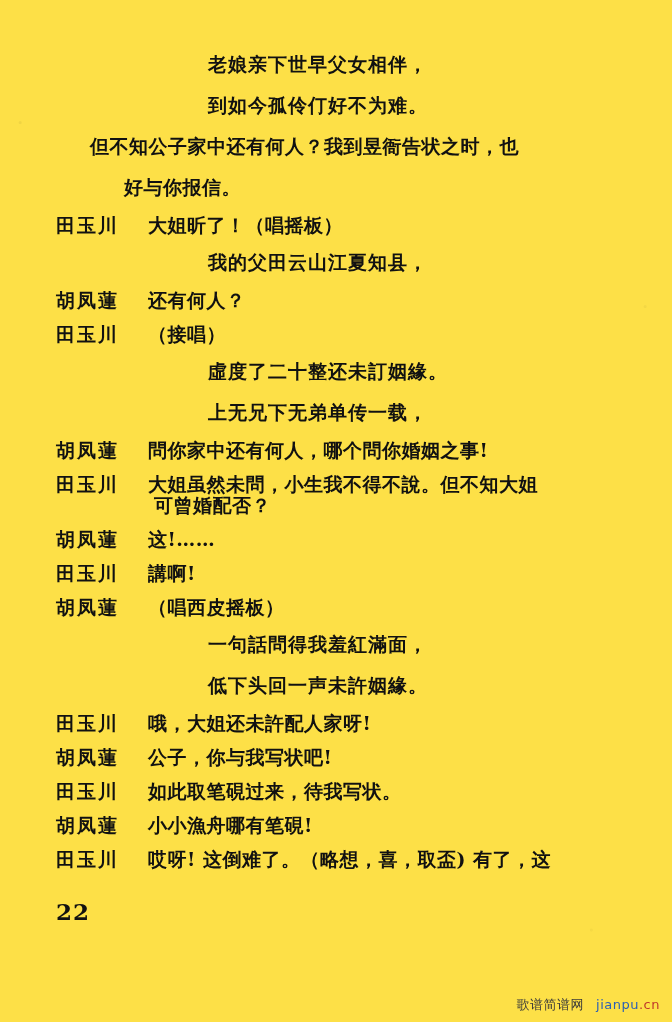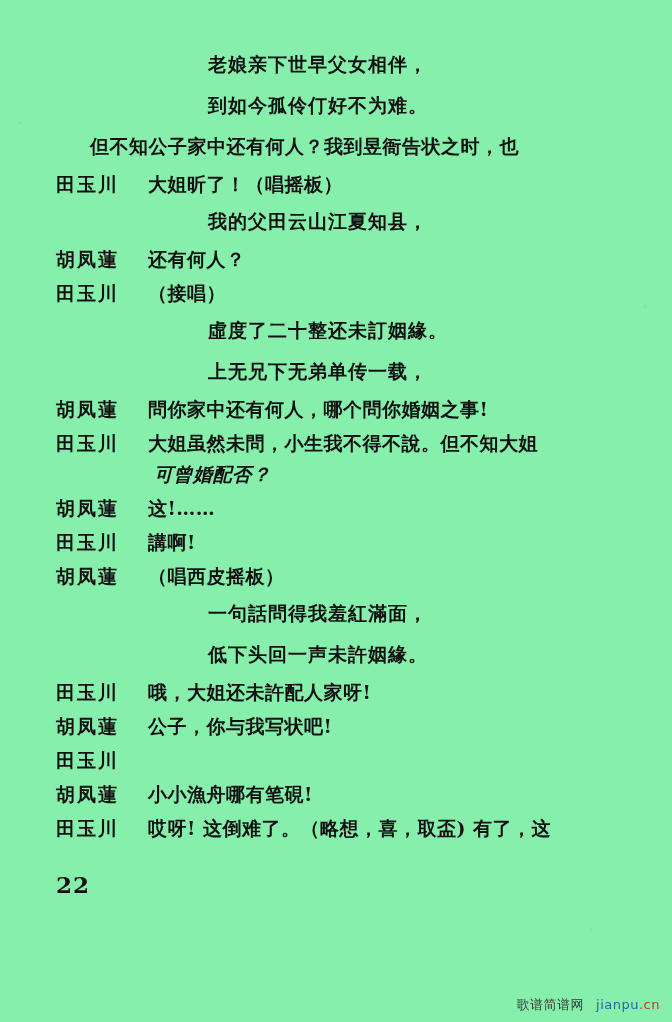--- a/index.html
+++ b/index.html
@@ -11,21 +11,21 @@
     width: 672px;
     height: 1022px;
     position: relative;
     font-family: "DejaVu Sans", "Liberation Sans", sans-serif;
     color: #111111;
     overflow: hidden;
   }
   .page {
     position: absolute;
     inset: 0;
-    background: #86efac;
+    background: #fde047;
   }
   
   .page::before {
     content: "";
     position: absolute;
     inset: 0;
     pointer-events: none;
     background:
       radial-gradient(circle at 3% 12%, rgba(0,0,0,0.05) 0 1px, transparent 2px),
       radial-gradient(circle at 96% 30%, rgba(0,0,0,0.04) 0 1px, transparent 2px),
@@ -80,27 +80,26 @@
     padding-left: 34px;
   }
   .para .cont {
     display: block;
     padding-left: 34px;
     margin-top: 15px;
   }
   .speech .cont {
     display: block;
     padding-left: 6px;
-    margin-top: 12px;
-    font-style: italic;
+    margin-top: 2px;
   }
   .page-number {
     position: absolute;
     left: 56px;
-    top: 871px;
+    top: 898px;
     font-size: 23px;
     font-weight: 700;
     font-family: "DejaVu Serif", "Liberation Serif", serif;
     letter-spacing: 1px;
   }
   .watermark {
     position: absolute;
     right: 12px;
     bottom: 8px;
     font-size: 13px;
@@ -120,20 +119,21 @@
 <body>
 
 <div class="page">
   <div class="content">
 
     <div class="verse deep">老娘亲下世早父女相伴，</div>
     <div class="verse deep">到如今孤伶仃好不为难。</div>
 
     <div class="para">
       <span>但不知公子家中还有何人？我到昱衙告状之时，也</span>
+      <span class="cont">好与你报信。</span>
     </div>
 
     <div class="line">
       <span class="speaker">田玉川</span>
       <span class="speech">大姐昕了！（唱摇板）</span>
     </div>
 
     <div class="verse deep">我的父田云山江夏知县，</div>
 
     <div class="line">
@@ -185,20 +185,21 @@
       <span class="speech">哦，大姐还未許配人家呀!</span>
     </div>
 
     <div class="line">
       <span class="speaker">胡凤蓮</span>
       <span class="speech">公子，你与我写状吧!</span>
     </div>
 
     <div class="line">
       <span class="speaker">田玉川</span>
+      <span class="speech">如此取笔硯过来，待我写状。</span>
     </div>
 
     <div class="line">
       <span class="speaker">胡凤蓮</span>
       <span class="speech">小小漁舟哪有笔硯!</span>
     </div>
 
     <div class="line">
       <span class="speaker">田玉川</span>
       <span class="speech">哎呀! 这倒难了。（略想，喜，取盃) 有了，这</span>

